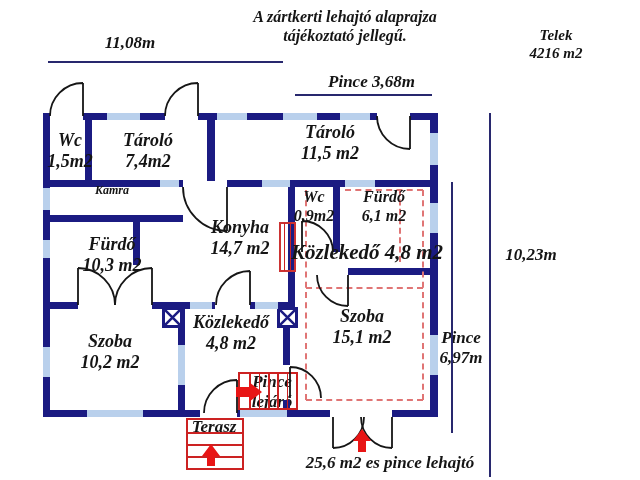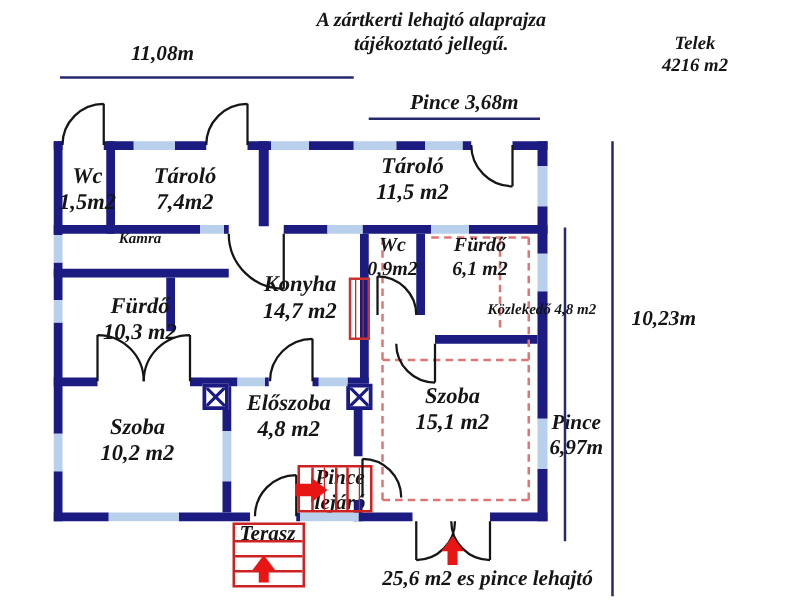--- a/index.html
+++ b/index.html
@@ -173,33 +173,33 @@
         <div>14,7 m2</div>
       </div>
       <div class="room-label" style="left: 204px; top: 188px; width: 220px; font-size: 16px;">
         <div>Wc</div>
         <div>0,9m2</div>
       </div>
       <div class="room-label" style="left: 274px; top: 188px; width: 220px; font-size: 16px;">
         <div>Fürdő</div>
         <div>6,1 m2</div>
       </div>
-      <div class="room-label" style="left: 257px; top: 240px; width: 220px; font-size: 12px; text-align: right;">
+      <div class="room-label" style="left: 257px; top: 240px; width: 220px; font-size: 21px;">
         <div>Közlekedő 4,8 m2</div>
       </div>
       <div class="room-label" style="left: 2px; top: 234px; width: 220px; font-size: 18px;">
         <div>Fürdő</div>
         <div>10,3 m2</div>
       </div>
       <div class="room-label" style="left: 0px; top: 331px; width: 220px; font-size: 18px;">
         <div>Szoba</div>
         <div>10,2 m2</div>
       </div>
       <div class="room-label" style="left: 121px; top: 312px; width: 220px; font-size: 18px;">
-        <div>Előszoba</div>
+        <div>Közlekedő</div>
         <div>4,8 m2</div>
       </div>
       <div class="room-label" style="left: 252px; top: 306px; width: 220px; font-size: 18px;">
         <div>Szoba</div>
         <div>15,1 m2</div>
       </div>
     </div>
   <svg class="overlay" width="640" height="480" id="svg-overlay">
       <path d="M50,116 A33,33 0 0 1 83,83 M83,83 L83,116" fill="none" stroke="#161616" stroke-width="1.8"></path>
       <path d="M165,116 A33,33 0 0 1 198,83 M198,83 L198,116" fill="none" stroke="#161616" stroke-width="1.8"></path>

